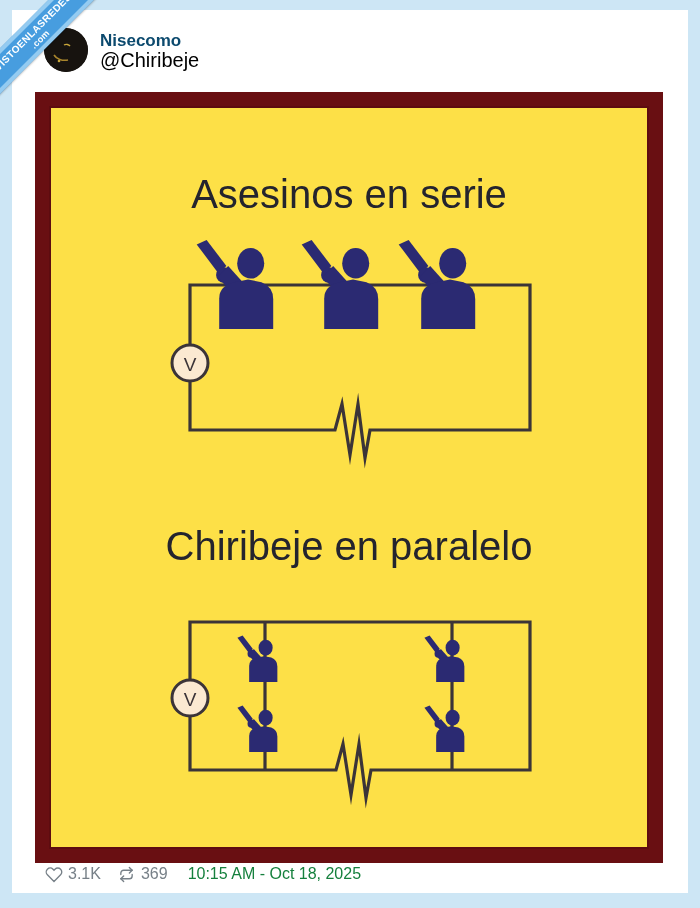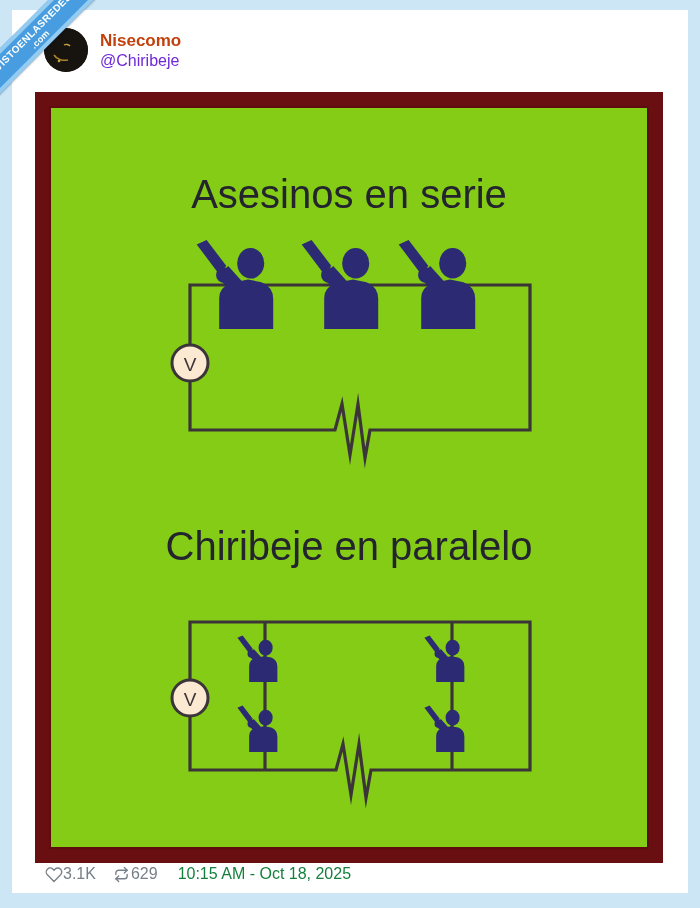--- a/index.html
+++ b/index.html
@@ -10,45 +10,45 @@
   }
   .card{
     position:absolute;left:12px;top:10px;width:676px;height:883px;
     background:#ffffff;
   }
   
   .tweet-header{position:absolute;left:32px;top:18px;display:flex;align-items:center;gap:12px;}
   .avatar{width:44px;height:44px;border-radius:50%;overflow:hidden;background:#181512;flex:0 0 auto;}
   .avatar svg{display:block;}
   .names{display:flex;flex-direction:column;justify-content:center;}
-  .display-name{font-size:17px;font-weight:bold;color:#c2410c;line-height:21px;}
-  .handle{font-size:16px;color:#6d28d9;line-height:19px;}
+  .display-name{font-size:17px;font-weight:bold;color:#0c4a6e;line-height:21px;}
+  .handle{font-size:20px;color:#000000;line-height:19px;}
   
   .meme-frame{
     position:absolute;left:23px;top:82px;right:25px;bottom:30px;
-    background:#84cc16;border:14px solid #690f12;
+    background:#fde047;border:14px solid #690f12;
   }
   .meme-inner{position:absolute;inset:0;box-shadow:inset 0 0 0 2px #5d0c10;}
   .meme-title{
     position:absolute;left:0;width:100%;text-align:center;
     font-size:40px;font-weight:400;color:#24242e;letter-spacing:0px;
   }
   .title-series{top:66px;}
   .title-parallel{top:418px;}
   .circuit-svg{position:absolute;inset:0;width:100%;height:100%;}
   .wire{fill:none;stroke:#3b3438;stroke-width:3.2;stroke-linejoin:miter;stroke-miterlimit:8;}
   .meter-circle{fill:#fbe9d1;stroke:#3b3438;stroke-width:3;}
   .meter-text{font-size:19px;fill:#3b3438;text-anchor:middle;dominant-baseline:central;font-family:"Liberation Sans","DejaVu Sans",sans-serif;}
   .killer-shape{fill:#2b2a72;}
   
   .tweet-footer{
     position:absolute;left:33px;bottom:8px;height:22px;
     display:flex;align-items:center;color:#778088;font-size:16px;
   }
-  .stat{display:flex;align-items:center;margin-right:16px;}
+  .stat{display:flex;align-items:center;gap:5px;margin-right:16px;}
   .stat svg{display:block;}
   .timestamp{margin-left:4px;color:#15803d;}
   
   .ribbon-wrap{position:absolute;left:0;top:0;width:150px;height:150px;overflow:hidden;z-index:20;pointer-events:none;}
   .ribbon-band{
     position:absolute;left:-74px;top:19px;width:220px;
     background:#479ddf;
     border-top:4px solid #94cbf1;border-bottom:4px solid #94cbf1;
     transform:rotate(-45deg);
     text-align:center;color:#ffffff;padding:2px 0 1px 0;
@@ -131,21 +131,21 @@
     </span>
     <span class="stat">
       <svg width="19" height="17" viewBox="0 0 24 24">
         <g fill="none" stroke="#778088" stroke-width="1.9" stroke-linecap="round" stroke-linejoin="round">
           <polyline points="16 2 20 6 16 10"></polyline>
           <path d="M4 12V10a4 4 0 0 1 4-4h12"></path>
           <polyline points="8 22 4 18 8 14"></polyline>
           <path d="M20 12v2a4 4 0 0 1-4 4H4"></path>
         </g>
       </svg>
-      <span>629</span>
+      <span>369</span>
     </span>
     <span class="timestamp">10:15 AM - Oct 18, 2025</span>
   </div>
 </div>
 
 <div class="ribbon-wrap">
   <div class="ribbon-band">
     <div class="ribbon-line1">VISTOENLASREDES</div>
     <div class="ribbon-line2">.com</div>
   </div>

